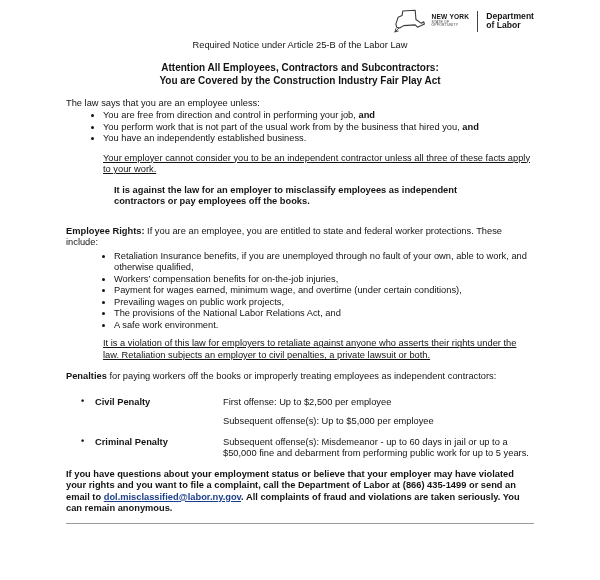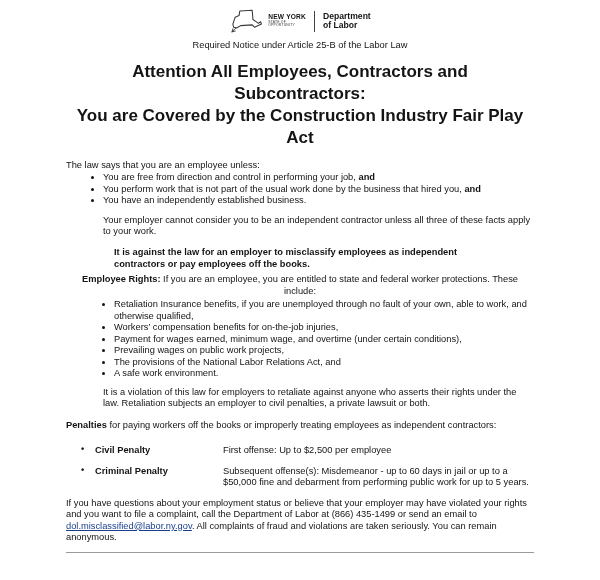--- a/index.html
+++ b/index.html
@@ -5,49 +5,49 @@
   html,body{margin:0;padding:0;background:#fff;}
   .page{
     width:600px;height:580px;box-sizing:border-box;
     padding:7px 66px 0 66px;
     font-family:"Liberation Sans",sans-serif;
     font-size:9.3px;line-height:1.24;color:#141414;
     overflow:hidden;background:#fff;
   }
   b,strong{font-weight:bold;}
   
-  .logo-row{display:flex;justify-content:center;align-items:center;gap:5px;margin:0 0 5px 0;}
+  .logo-row{display:flex;justify-content:flex-end;align-items:center;gap:5px;margin:0 0 5px 0;}
   .ny-shape{flex:0 0 auto;}
   .logo-brand{display:flex;flex-direction:column;line-height:1;}
   .logo-brand .brand{font-weight:bold;font-size:6.6px;letter-spacing:.2px;}
   .logo-brand .tag{font-size:3.4px;letter-spacing:.2px;color:#333;}
   .logo-divider{width:1px;height:21px;background:#444;margin:0 3px;}
   .logo-dept{font-weight:bold;font-size:8.6px;line-height:1.05;}
   .required{text-align:center;margin:0 0 9px 0;}
-  .doc-title{text-align:center;font-weight:bold;font-size:17px;line-height:1.3;margin:0 0 11px 0;}
+  .doc-title{text-align:center;font-weight:bold;font-size:10px;line-height:1.3;margin:0 0 11px 0;}
   
   p{margin:0;}
   .law-head{font-weight:normal;margin-bottom:1px;}
   ul{list-style:disc;margin:0;}
   ul.l1{padding-left:37px;margin:0 -12px 8px 0;}
   ul.l2{padding-left:48px;margin:0 -8px 7px 0;}
   ul li{margin:0;}
-  .ind1{margin:0 0 9px 37px;}
-  .bold-callout{font-weight:bold;margin:0 0 4px 48px;padding-right:26px;}
-  .mb2{margin-bottom:2px;text-align:center;}
+  .ind1{margin:0 0 9px 37px;text-decoration:underline;}
+  .bold-callout{font-weight:bold;margin:0 0 18px 48px;padding-right:26px;}
+  .mb2{margin-bottom:2px;}
   .mb9{margin-bottom:14px;}
   .mb10{margin-bottom:10px;}
   
   .pen-row{display:grid;grid-template-columns:157px 1fr;margin:0 0 9px 0;}
   .pen-label{font-weight:bold;position:relative;padding-left:29px;}
   .pen-label .blt{position:absolute;left:15px;top:-1px;}
   .pen-desc p{margin:0 0 8px 0;}
   .pen-desc p:last-child{margin-bottom:0;}
   
-  .closing{font-weight:normal;margin:0 0 8px 0;}
+  .closing{font-weight:bold;margin:0 0 8px 0;}
   .link{color:#1a3e8c;text-decoration:underline;cursor:pointer;}
   
   .footer{border-top:1px solid #9a9a9a;padding-top:3px;display:flex;justify-content:space-between;align-items:flex-start;}
 </style>
 </head>
 <body>
 
 <div class="page">
 
   <div class="logo-row">
@@ -70,21 +70,21 @@
   <p class="required">Required Notice under Article 25-B of the Labor Law</p>
 
   <div class="doc-title">
     <div>Attention All Employees, Contractors and Subcontractors:</div>
     <div>You are Covered by the Construction Industry Fair Play Act</div>
   </div>
 
   <p class="law-head">The law says that you are an employee unless:</p>
   <ul class="l1">
     <li><span>You are free from direction and control in performing your job, </span><b>and</b></li>
-    <li><span>You perform work that is not part of the usual work done by the business that hired you, </span><b>and</b></li>
+    <li><span>You perform work that is not part of the usual work from by the business that hired you, </span><b>and</b></li>
     <li><span>You have an independently established business.</span></li>
   </ul>
   <p class="ind1">Your employer cannot consider you to be an independent contractor unless all three of these facts apply to your work.</p>
   <p class="bold-callout">It is against the law for an employer to misclassify employees as independent contractors or pay employees off the books.</p>
 
   <p class="mb2"><b>Employee Rights:</b><span> If you are an employee, you are entitled to state and federal worker protections. These include:</span></p>
   <ul class="l2">
     <li>Retaliation Insurance benefits, if you are unemployed through no fault of your own, able to work, and otherwise qualified,</li>
     <li>Workers’ compensation benefits for on-the-job injuries,</li>
     <li>Payment for wages earned, minimum wage, and overtime (under certain conditions),</li>
@@ -94,20 +94,21 @@
   </ul>
   <p class="ind1 mb10">It is a violation of this law for employers to retaliate against anyone who asserts their rights under the law. Retaliation subjects an employer to civil penalties, a private lawsuit or both.</p>
 
 
   <p class="mb9"><b>Penalties</b><span> for paying workers off the books or improperly treating employees as independent contractors:</span></p>
 
   <div class="pen-row">
     <div class="pen-label"><span class="blt">•</span><span>Civil Penalty</span></div>
     <div class="pen-desc">
       <p>First offense: Up to $2,500 per employee</p>
+      <p>Subsequent offense(s): Up to $5,000 per employee</p>
     </div>
   </div>
 
   <div class="pen-row">
     <div class="pen-label"><span class="blt">•</span><span>Criminal Penalty</span></div>
     <div class="pen-desc">
       <p>Subsequent offense(s): Misdemeanor - up to 60 days in jail or up to a $50,000 fine and debarment from performing public work for up to 5 years.</p>
     </div>
   </div>
 

